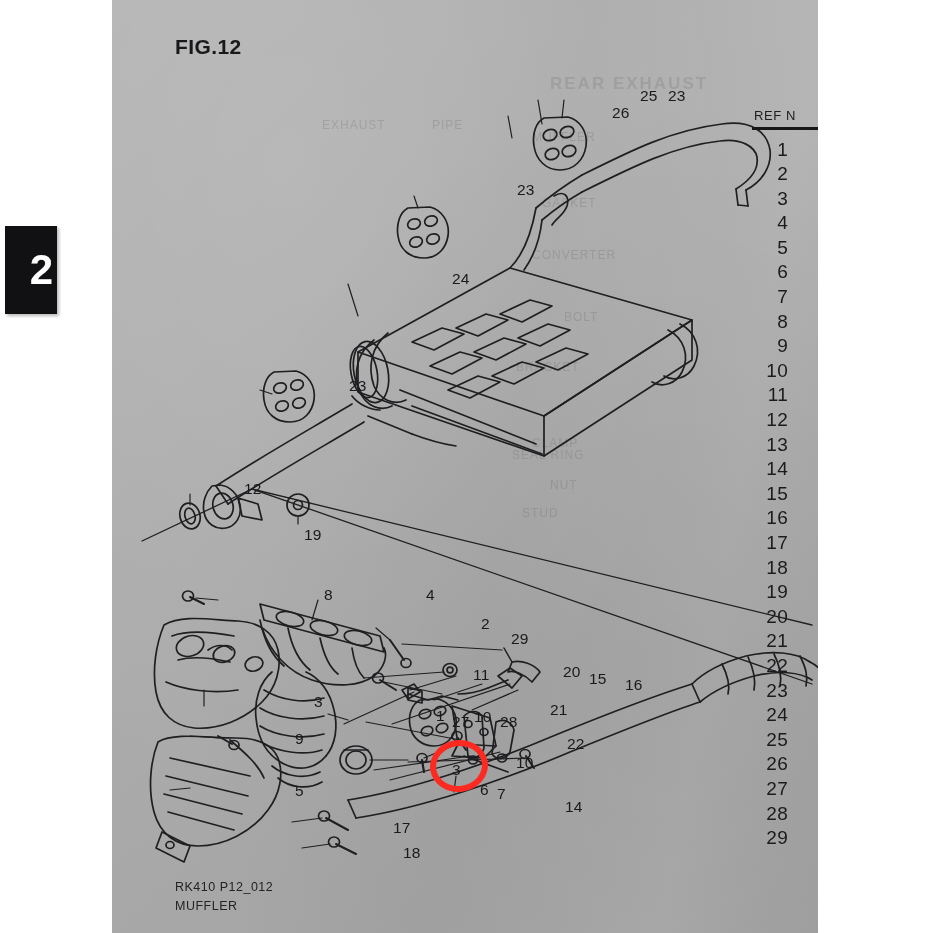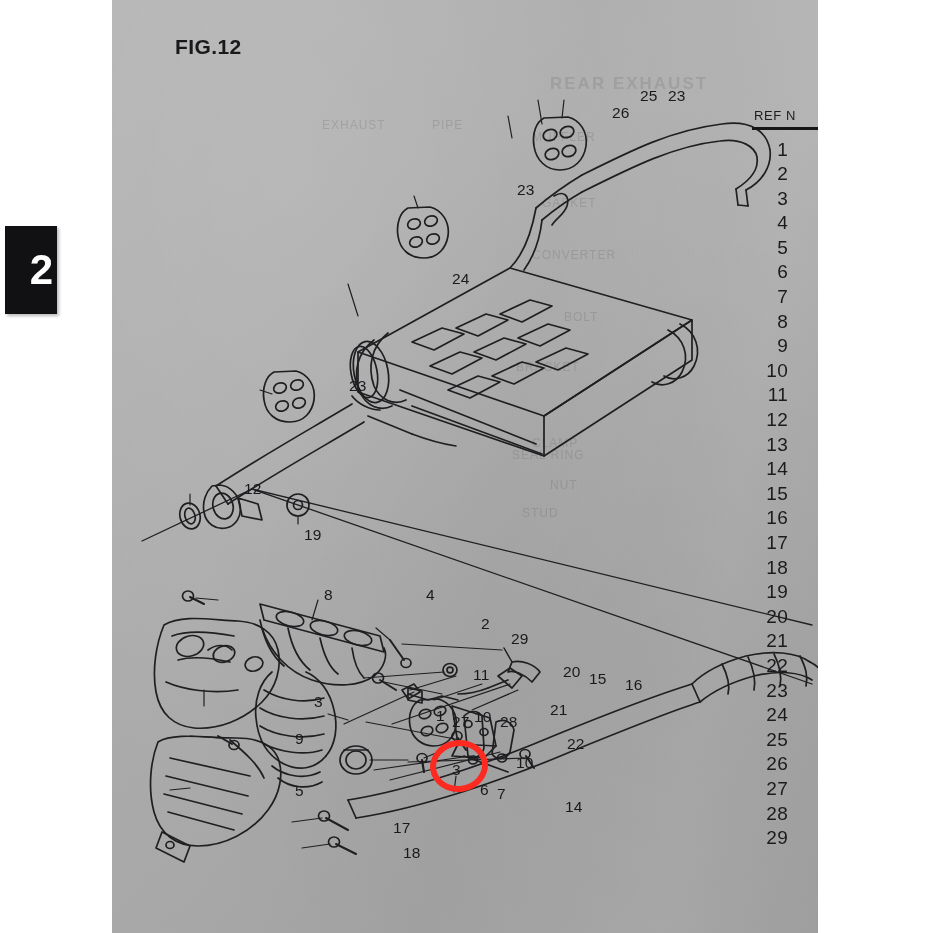--- a/index.html
+++ b/index.html
@@ -581,17 +581,21 @@
           </div>
           <div class="ref-row">
             <span class="ref-no">28</span>
           </div>
           <div class="ref-row">
             <span class="ref-no">29</span>
           </div>
         </div>
     </div>
 
+    <div class="footer-block">
+      <div>RK410 P12_012</div>
+      <div>MUFFLER</div>
+    </div>
   </div>
 
   <div class="index-tab">2</div>
 
 </div>
 
 </body></html>

